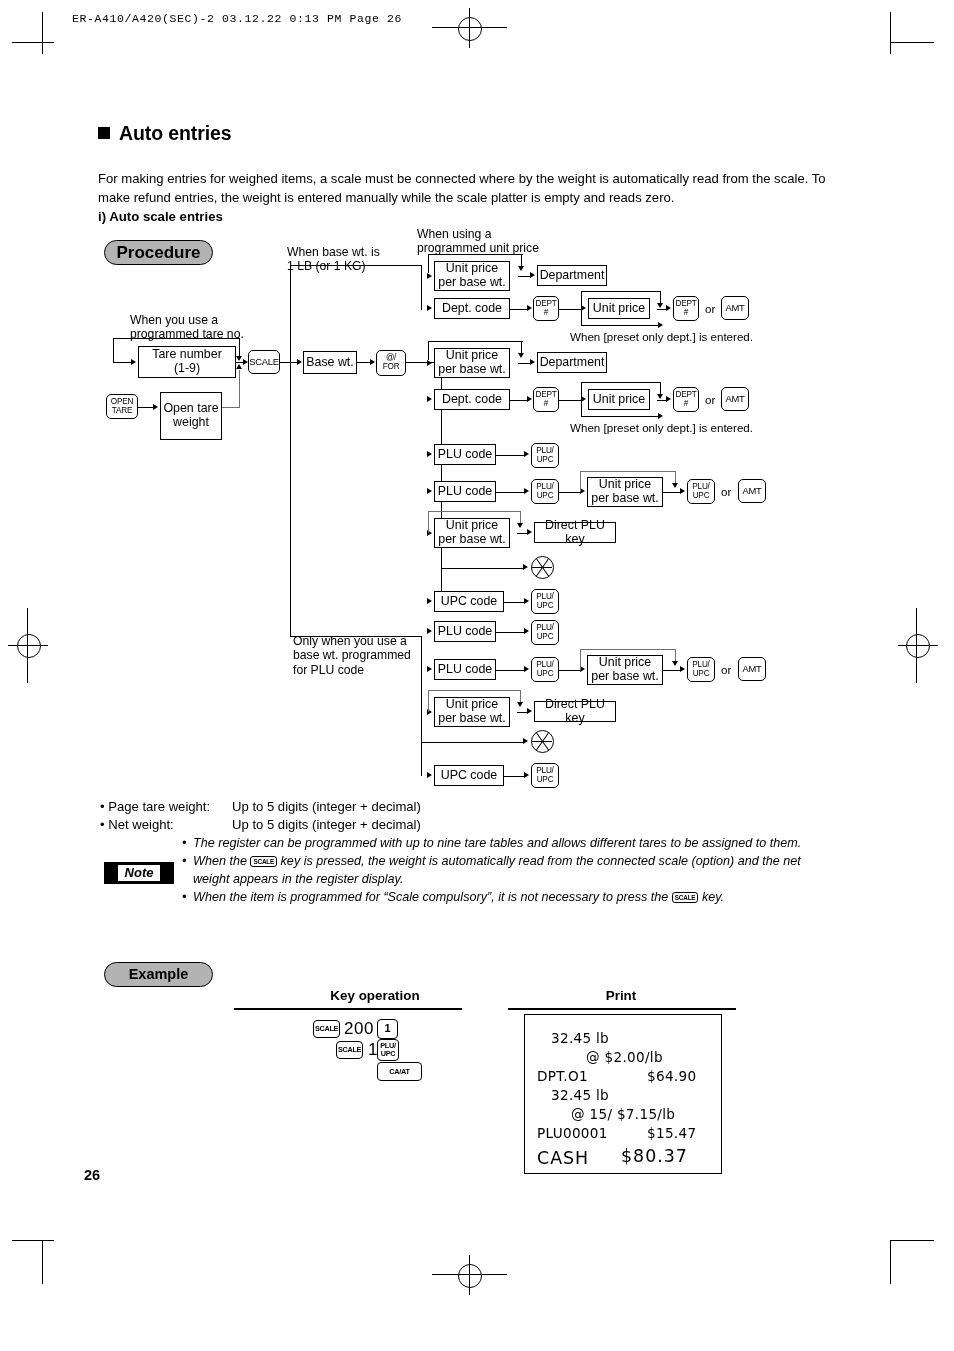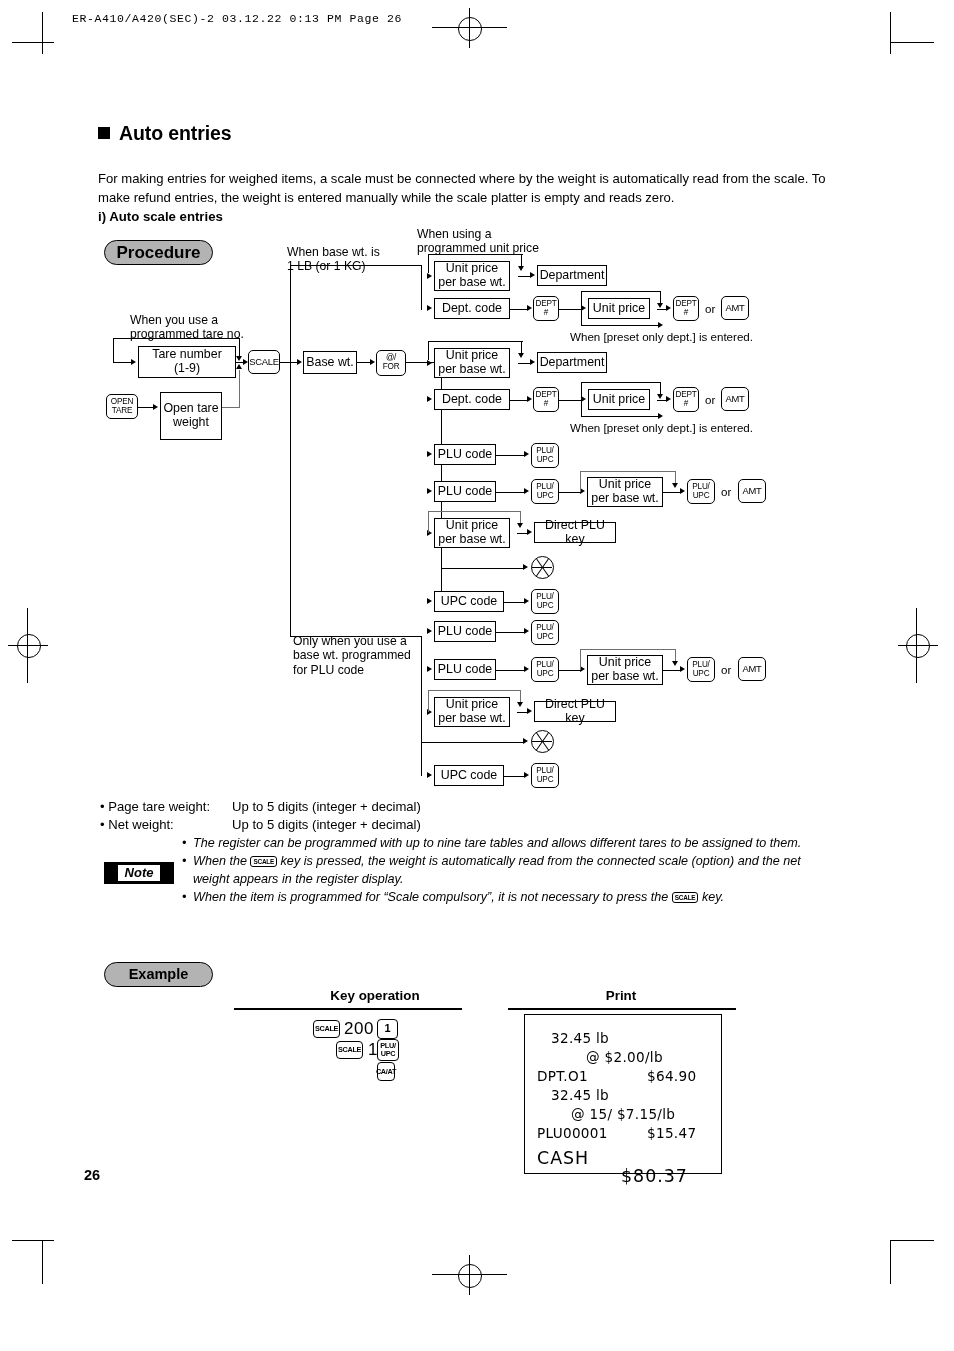--- a/index.html
+++ b/index.html
@@ -437,30 +437,30 @@
 </div>
 
 <div class="ekey" style="left:336px;top:1041px;width:27px;height:18px;">
   <div>SCALE</div>
 </div>
 <div class="enum" style="left:368px;top:1040px;">1</div>
 <div class="ekey" style="left:377px;top:1039px;width:22px;height:22px;">
   <div>PLU/</div>
   <div>UPC</div>
 </div>
-<div class="ekey" style="left:377px;top:1062px;width:18px;height:19px;">
+<div class="ekey" style="left:377px;top:1062px;width:45px;height:19px;">
   <div>CA/AT</div>
 </div>
 
 <div class="abs" id="receipt">
   <div class="ln" style="left:26px;top:15px;">32.45 lb</div>
   <div class="ln" style="left:61px;top:34px;">@ $2.00/lb</div>
   <div class="ln" style="left:12px;top:53px;">DPT.O1</div>
   <div class="ln" style="left:122px;top:53px;">$64.90</div>
   <div class="ln" style="left:26px;top:72px;">32.45 lb</div>
   <div class="ln" style="left:46px;top:91px;">@ 15/ $7.15/lb</div>
   <div class="ln" style="left:12px;top:110px;">PLU00001</div>
   <div class="ln" style="left:122px;top:110px;">$15.47</div>
   <div class="ln big" style="left:12px;top:133px;">CASH</div>
-  <div class="ln big" style="left:96px;top:131px;margin-top:20px;">$80.37</div>
+  <div class="ln big" style="left:96px;top:131px;">$80.37</div>
 </div>
 
 <div class="abs" id="page-number">26</div>
 
 </body></html>

